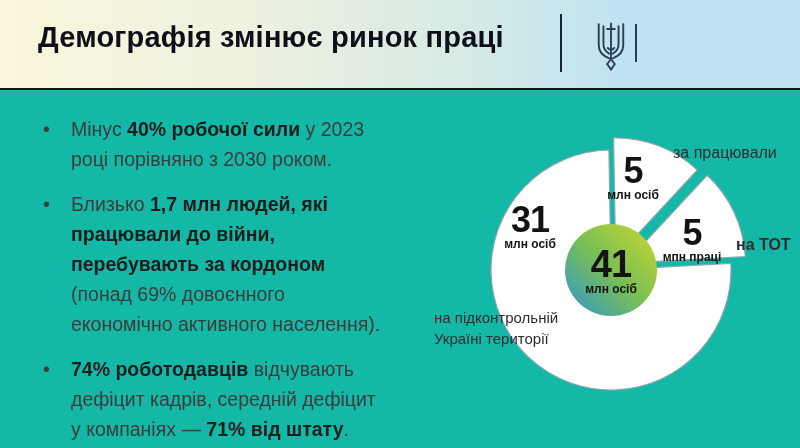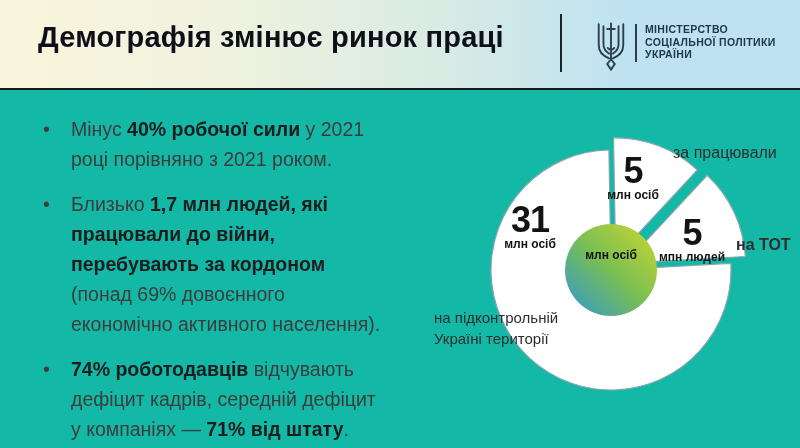--- a/index.html
+++ b/index.html
@@ -74,32 +74,27 @@
         <path d="M5 3 v22 q0 10 11 14"></path>
         <path d="M10 5 v19 q0 7 6 10"></path>
         <path d="M31 3 v22 q0 10 -11 14"></path>
         <path d="M26 5 v19 q0 7 -6 10"></path>
         <path d="M18 2 v38"></path>
         <path d="M14 8 h8"></path>
         <path d="M14.5 28 q3.5 4 7 0"></path>
         <path d="M18 40 l-4 5 4 6 4 -6 z"></path>
       </svg>
       <div class="ministry-sep"></div>
-      <div class="ministry-name">
-        <div>МІНІСТЕРСТВО</div>
-        <div>СОЦІАЛЬНОЇ ПОЛІТИКИ</div>
-        <div>УКРАЇНИ</div>
-      </div>
     </div>
   </div>
 
   <ul class="bullets">
     <li>
       <span class="bullet-dot">•</span>
-      <span>Мінус </span><b>40% робочої сили</b><span> у 2021 році порівняно з 2021 роком.</span>
+      <span>Мінус </span><b>40% робочої сили</b><span> у 2023 році порівняно з 2030 роком.</span>
     </li>
     <li>
       <span class="bullet-dot">•</span>
       <span>Близько </span><b>1,7 млн людей, які працювали до війни, перебувають за кордоном</b><span> (понад 69% довоєнного економічно активного населення).</span>
     </li>
     <li>
       <span class="bullet-dot">•</span>
       <b>74% роботодавців</b><span> відчувають дефіцит кадрів, середній дефіцит у компаніях — </span><b>71% від штату</b><span>.</span>
     </li>
   </ul>
@@ -118,27 +113,28 @@
         <path d="M 195.48360649022865 163.2010925115717 L 277.17 75.30 A 120 120 0 0 1 315.30 156.51 Z" fill="#ffffff" stroke="#8da4b0" stroke-width="1.2"></path>
         <circle cx="181" cy="170" r="46" fill="url(#centerGrad)"></circle>
       </svg>
 
     <div class="chart-label val-group v1">
       <div class="val-num">5</div>
       <div class="val-unit">млн осіб</div>
     </div>
     <div class="chart-label val-group v2">
       <div class="val-num">5</div>
-      <div class="val-unit">мпн людей</div>
+      <div class="val-unit">мпн праці</div>
     </div>
     <div class="chart-label val-group v31">
       <div class="val-num">31</div>
       <div class="val-unit">млн осіб</div>
     </div>
     <div class="chart-label val-group v41">
+      <div class="val-num">41</div>
       <div class="val-unit">млн осіб</div>
     </div>
 
     <div class="chart-label callout callout-abroad">за працювали</div>
     <div class="chart-label callout callout-tot">на ТОТ</div>
     <div class="chart-label label-controlled">на підконтрольній Україні території</div>
   </div>
 
 </div>
 

